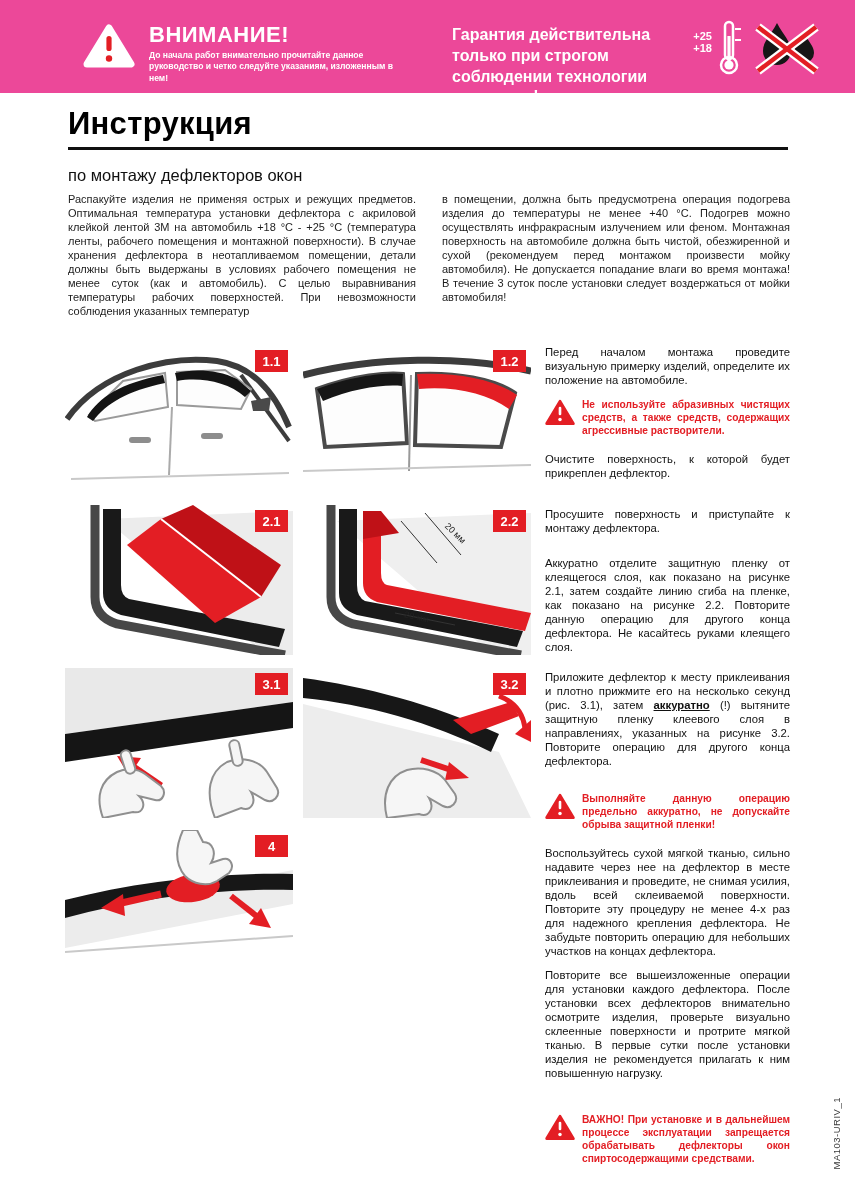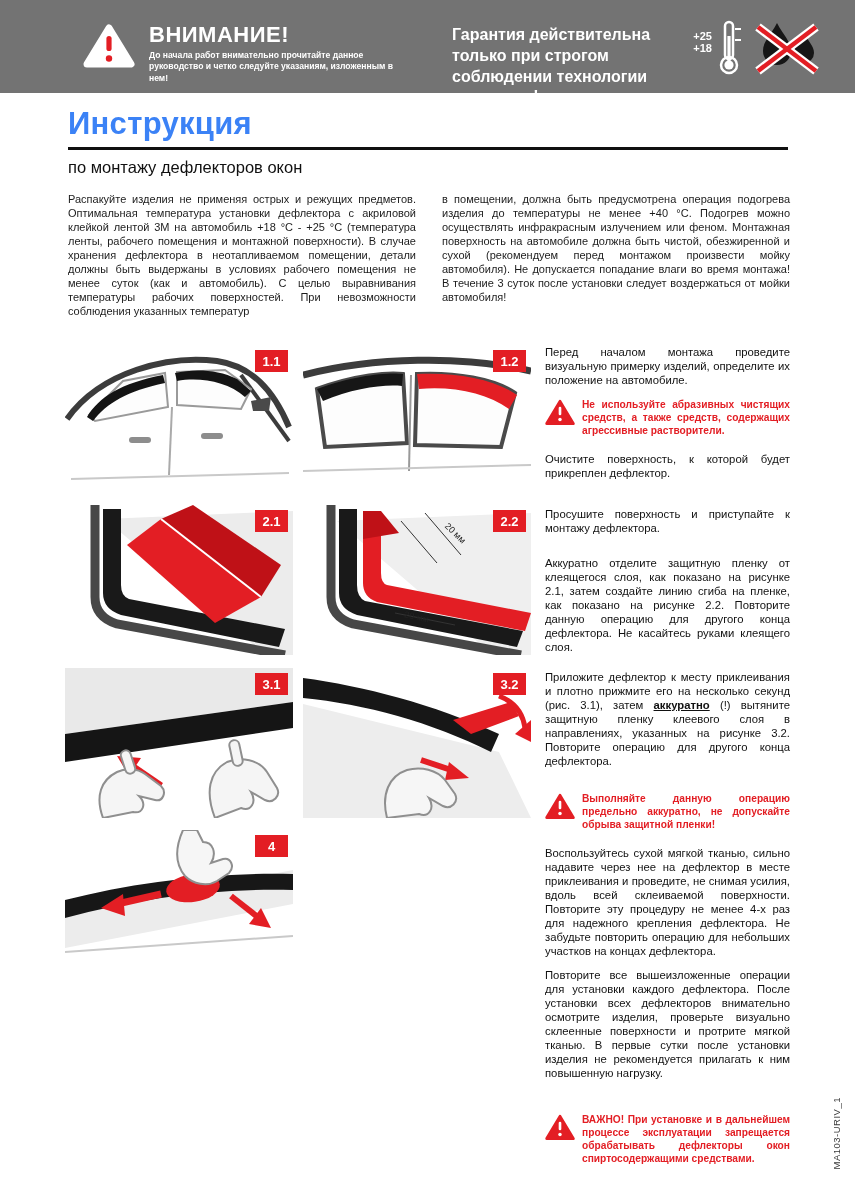--- a/index.html
+++ b/index.html
@@ -1,36 +1,36 @@
 <!DOCTYPE html>
 <html><head>
 <meta charset="utf-8">
 <style>
   * { margin:0; padding:0; box-sizing:border-box; }
   html,body { background:#888; }
   body { font-family:"Liberation Sans", sans-serif; }
   .page { position:relative; width:855px; height:1200px; background:#fff; margin:0 auto; overflow:hidden; }
 
   
-  .topbar { position:absolute; top:0; left:0; width:855px; height:93px; background:#737373; color:#fff; }
+  .topbar { position:absolute; top:0; left:0; width:855px; height:93px; background:#ec4899; color:#fff; }
   .warn-block { position:absolute; left:82px; top:22px; display:flex; gap:13px; align-items:flex-start; }
   .warn-tri { width:54px; height:48px; }
   .warn-texts { width:262px; }
   .warn-title { font-size:22px; font-weight:bold; letter-spacing:.5px; }
   .warn-sub { font-size:8.6px; margin-top:2px; line-height:1.32;font-weight:bold; }
   .guarantee { position:absolute; left:452px; top:25px; width:232px; font-size:16px; font-weight:bold; line-height:1.3; }
   .temp-labels { position:absolute; left:686px; top:30px; width:26px; text-align:right; font-size:11px; font-weight:bold; display:flex; flex-direction:column; }
   .thermo { position:absolute; left:716px; top:19px; }
   .no-water { position:absolute; left:754px; top:20px; }
 
   
   .title-block { position:absolute; left:68px; top:106px; width:720px; }
-  .main-title { font-size:31px; font-weight:bold; color:#3b82f6; letter-spacing:.3px; }
+  .main-title { font-size:31px; font-weight:bold; color:#000000; letter-spacing:.3px; }
   .rule { height:2.5px; background:#101010; margin-top:5px; }
-  .sub-title { font-size:16.5px; font-weight:400; margin-top:8px; color:#101010; }
+  .sub-title { font-size:16.5px; font-weight:400; margin-top:16px; color:#101010; }
 
   
   .intro { position:absolute; left:68px; top:193px; width:722px; display:flex; gap:26px; }
   .intro p { flex:1; font-size:11px; line-height:1.27; text-align:justify; color:#1c1c1c; }
 
   
   .fig { position:absolute; background:#fff; }
   .fig svg.ill { width:100%; height:100%; display:block; }
   .badge { position:absolute; top:5px; right:5px; width:33px; height:22px; background:#e31e24; color:#fff;
            font-weight:bold; font-size:13px; display:flex; align-items:center; justify-content:center; }

